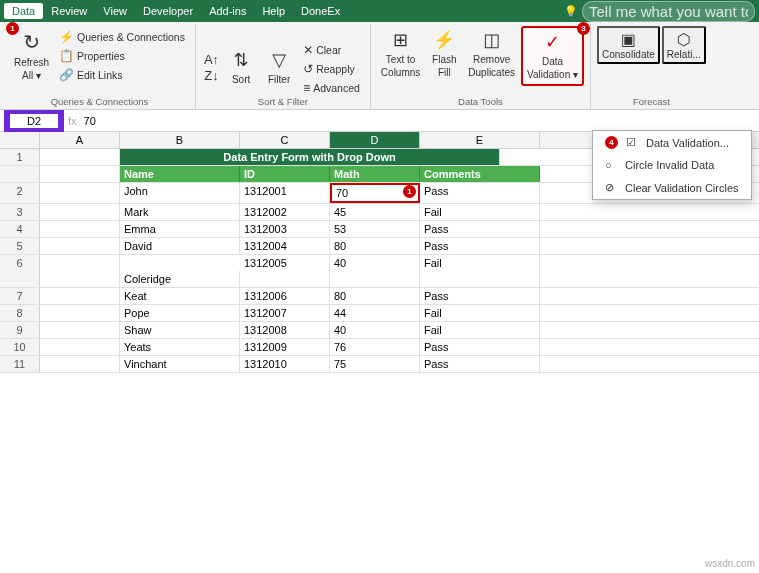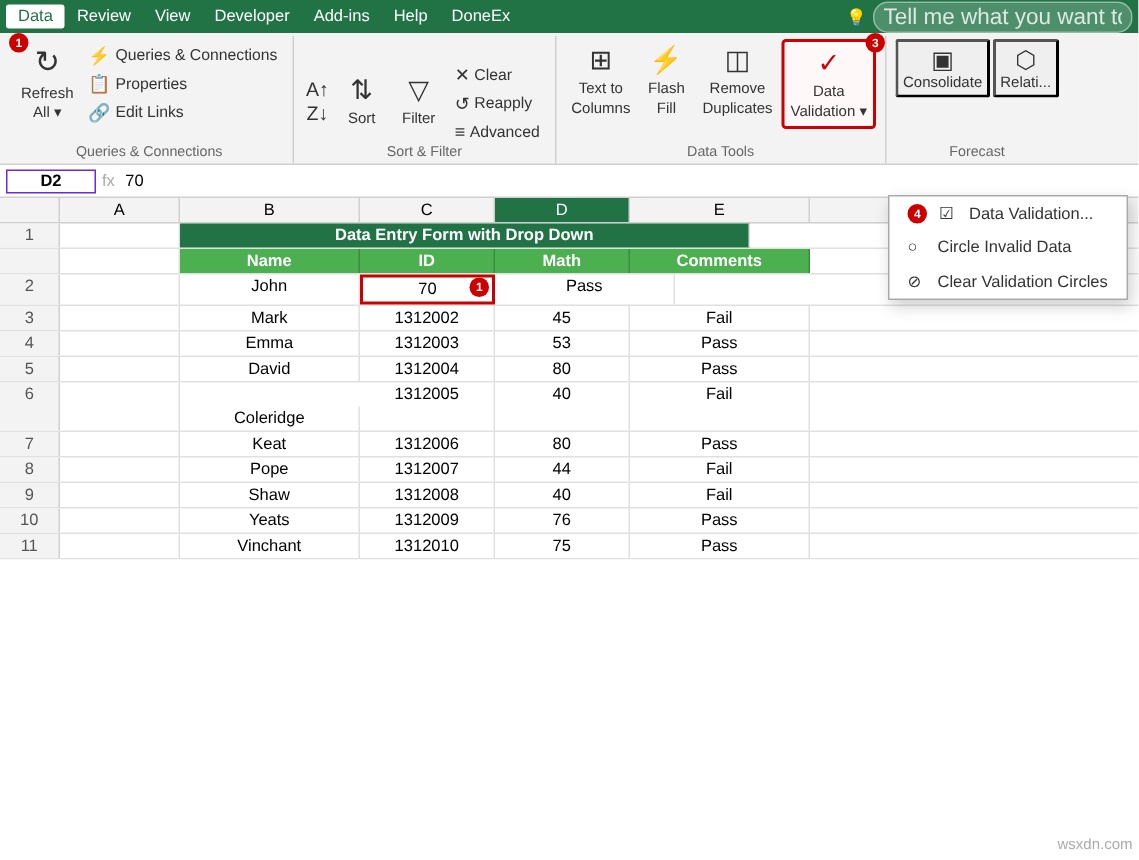--- a/index.html
+++ b/index.html
@@ -163,25 +163,24 @@
     .formula-bar {
       display: flex;
       align-items: center;
       height: 22px;
       border-bottom: 1px solid #d0d0d0;
       padding: 0 4px;
       gap: 4px;
     }
     .name-box {
       width: 60px;
-      border: 1px solid #6d28d9;
+      border: 6px solid #6d28d9;
       font-size: 11px;
       padding: 1px 3px;
       text-align: center;
-      font-weight: bold;
     }
     .formula-sep { color: #aaa; font-size: 11px; }
     .formula-input {
       flex: 1;
       border: none;
       outline: none;
       font-size: 11px;
       padding: 1px 3px;
     }
 
@@ -219,21 +218,21 @@
       border-right: 1px solid #d0d0d0;
       background: #f3f3f3;
       font-size: 11px;
       text-align: center;
       padding: 2px 0;
       color: #555;
     }
     .sheet-cell {
       border-right: 1px solid #e0e0e0;
       font-size: 11px;
-      text-align: center;
+      text-align: left;
       padding: 2px 4px;
       white-space: nowrap;
       overflow: hidden;
     }
     .sheet-cell.header-cell {
       background: #4caf50;
       color: #fff;
       font-weight: bold;
       border-right: 1px solid #388e3c;
     }
@@ -492,20 +491,21 @@
     <div class="sheet-cell header-cell bold" style="width:90px;">ID</div>
     <div class="sheet-cell header-cell bold" style="width:90px;">Math</div>
     <div class="sheet-cell header-cell bold" style="width:120px;">Comments</div>
   </div>
 
   <div id="data-rows">
       <div class="sheet-row">
     <div class="row-num">2</div>
     <div class="sheet-cell" style="width:80px;"></div>
     <div class="sheet-cell" style="width:120px;">John</div>
+    <div class="sheet-cell" style="width:90px;">1312001</div>
     <div class="sheet-cell active-cell" style="width:90px;position:relative;">70<span style="position:absolute;top:0;right:2px;background:#c00;color:#fff;border-radius:50%;width:13px;height:13px;font-size:8px;display:inline-flex;align-items:center;justify-content:center;font-weight:bold;">1</span></div>
     <div class="sheet-cell" style="width:120px;">Pass</div>
   </div>
       <div class="sheet-row">
     <div class="row-num">3</div>
     <div class="sheet-cell" style="width:80px;"></div>
     <div class="sheet-cell" style="width:120px;">Mark</div>
     <div class="sheet-cell" style="width:90px;">1312002</div>
     <div class="sheet-cell" style="width:90px;position:relative;">45</div>
     <div class="sheet-cell" style="width:120px;">Fail</div>

